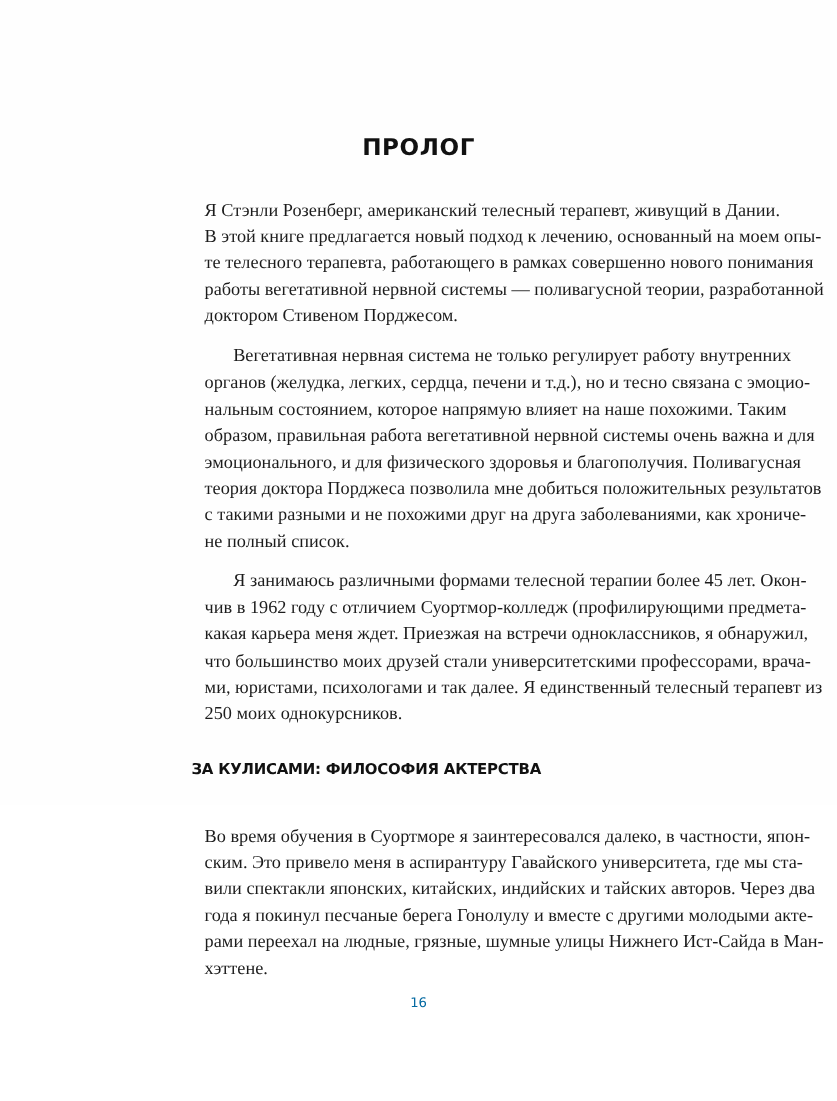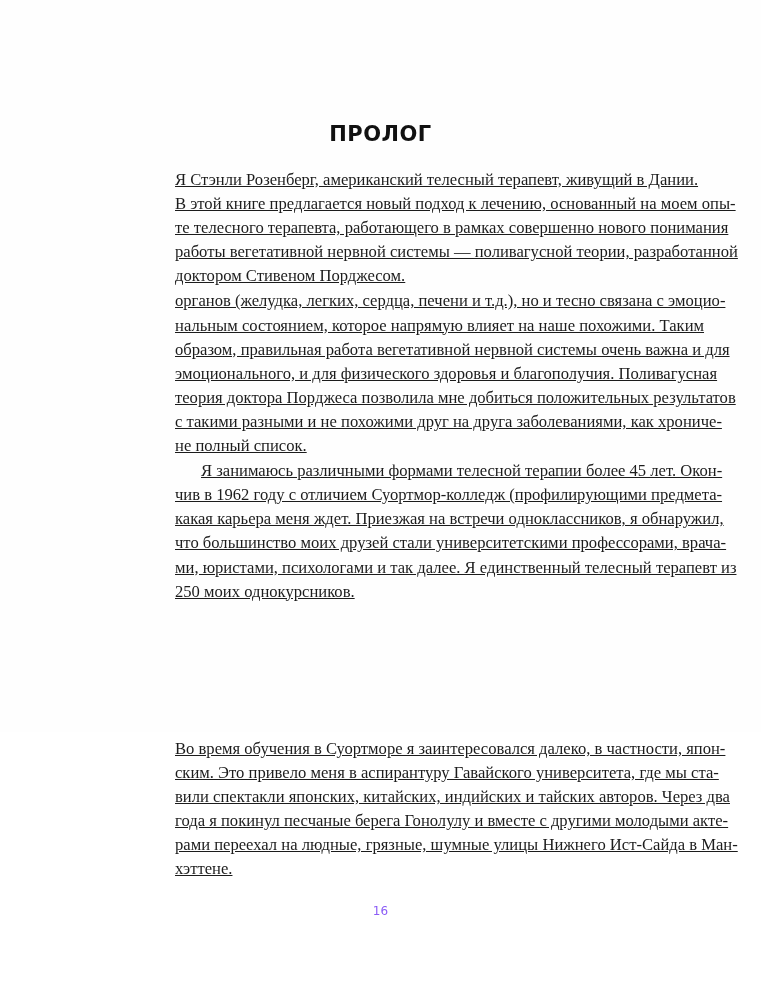--- a/index.html
+++ b/index.html
@@ -8,68 +8,70 @@
     .chapter-title {
       position: absolute; left: 0; width: 761px; top: 122px;
       text-align: center; font-family: "DejaVu Sans", sans-serif; font-weight: bold;
       font-size: 21px; letter-spacing: 0.5px; color: #111;
     }
     .body-text {
       position: absolute; left: 174px; width: 413px;
       font-family: "Liberation Serif", serif; font-size: 16.6px; line-height: 24.1px;
       text-align: justify; color: #1c1c1c;
     }
-    .body-text p { margin: 1px; text-decoration: underline; }
+    .body-text p { margin: 12px; }
     .line { display: block; text-align: justify; text-align-last: justify; white-space: nowrap; }
     .line.last { text-align-last: left; }
     .line.indent { padding-left: 26px; }
     .section-heading {
       position: absolute; left: 174px; top: 692px;
       font-family: "DejaVu Sans", sans-serif; font-weight: bold; font-size: 13.6px;
       letter-spacing: -0.2px; color: #111;
     }
     .page-number {
       position: absolute; left: 0; width: 761px; top: 904px; text-align: center;
-      font-family: "DejaVu Sans", sans-serif; font-size: 12px; color: #8b5cf6;
+      font-family: "DejaVu Sans", sans-serif; font-size: 12px; color: #0369a1;
     }
   </style>
 </head>
 <body>
 
 <div class="page">
 
   <div class="chapter-title">ПРОЛОГ</div>
 
   <div class="body-text" style="top:167px;">
     <p>
       <span class="line">Я Стэнли Розенберг, американский телесный терапевт, живущий в Дании.</span>
       <span class="line">В этой книге предлагается новый подход к лечению, основанный на моем опы-</span>
       <span class="line">те телесного терапевта, работающего в рамках совершенно нового понимания</span>
       <span class="line">работы вегетативной нервной системы — поливагусной теории, разработанной</span>
       <span class="line last">доктором Стивеном Порджесом.</span>
     </p>
     <p>
+      <span class="line indent">Вегетативная нервная система не только регулирует работу внутренних</span>
       <span class="line">органов (желудка, легких, сердца, печени и т.д.), но и тесно связана с эмоцио-</span>
       <span class="line">нальным состоянием, которое напрямую влияет на наше похожими. Таким</span>
       <span class="line">образом, правильная работа вегетативной нервной системы очень важна и для</span>
       <span class="line">эмоционального, и для физического здоровья и благополучия. Поливагусная</span>
       <span class="line">теория доктора Порджеса позволила мне добиться положительных результатов</span>
       <span class="line">с такими разными и не похожими друг на друга заболеваниями, как хрониче-</span>
       <span class="line last">не полный список.</span>
     </p>
     <p>
       <span class="line indent">Я занимаюсь различными формами телесной терапии более 45 лет. Окон-</span>
       <span class="line">чив в 1962 году с отличием Суортмор-колледж (профилирующими предмета-</span>
       <span class="line">какая карьера меня ждет. Приезжая на встречи одноклассников, я обнаружил,</span>
       <span class="line">что большинство моих друзей стали университетскими профессорами, врача-</span>
       <span class="line">ми, юристами, психологами и так далее. Я единственный телесный терапевт из</span>
       <span class="line last">250 моих однокурсников.</span>
     </p>
   </div>
 
+  <div class="section-heading">ЗА КУЛИСАМИ: ФИЛОСОФИЯ АКТЕРСТВА</div>
 
   <div class="body-text" style="top:736px;">
     <p>
       <span class="line">Во время обучения в Суортморе я заинтересовался далеко, в частности, япон-</span>
       <span class="line">ским. Это привело меня в аспирантуру Гавайского университета, где мы ста-</span>
       <span class="line">вили спектакли японских, китайских, индийских и тайских авторов. Через два</span>
       <span class="line">года я покинул песчаные берега Гонолулу и вместе с другими молодыми акте-</span>
       <span class="line">рами переехал на людные, грязные, шумные улицы Нижнего Ист-Сайда в Ман-</span>
       <span class="line last">хэттене.</span>
     </p>

